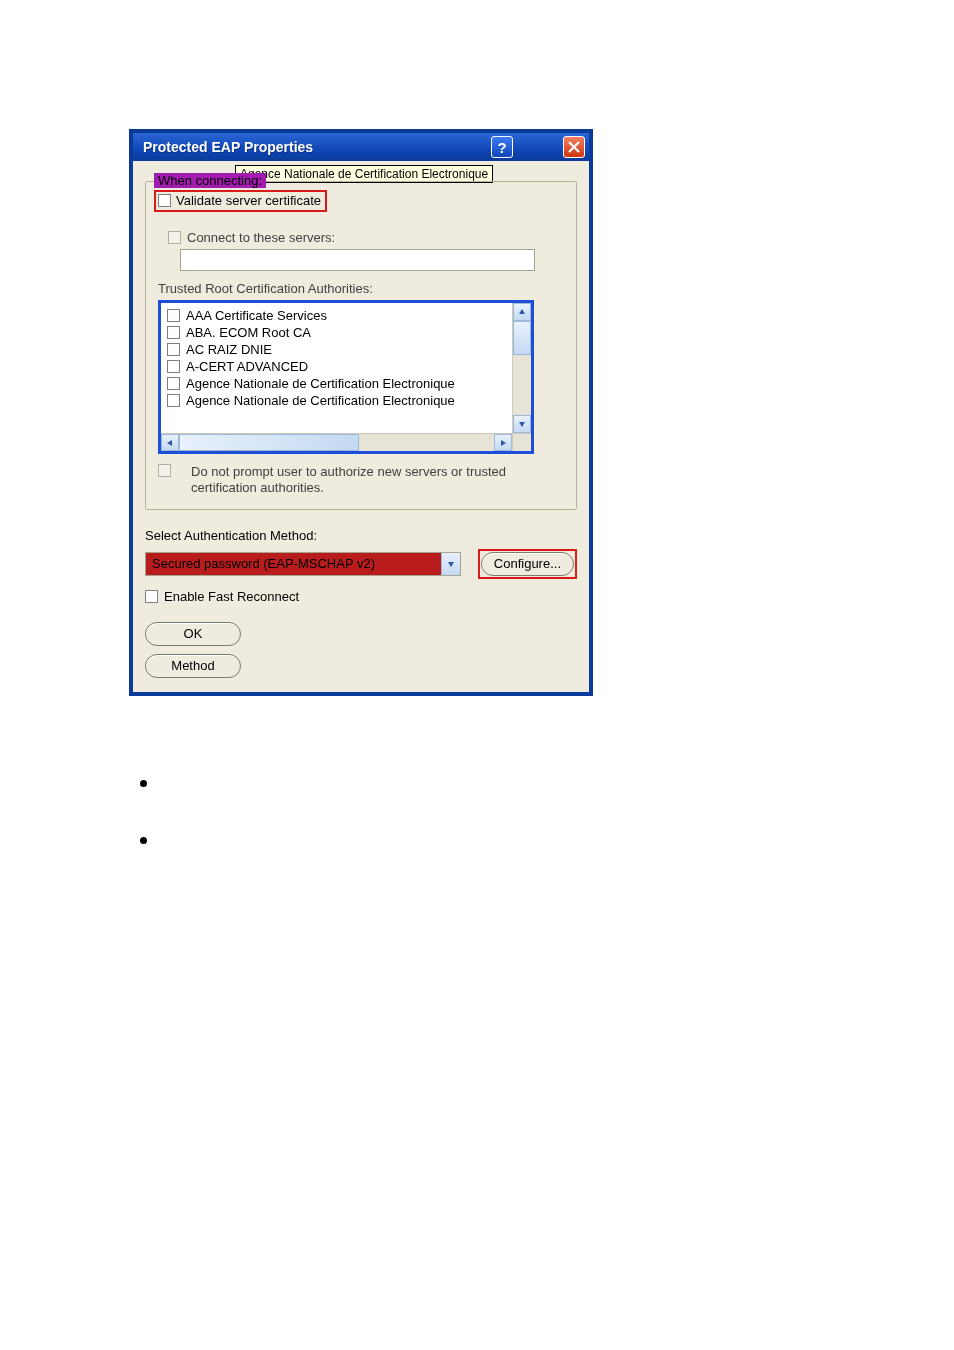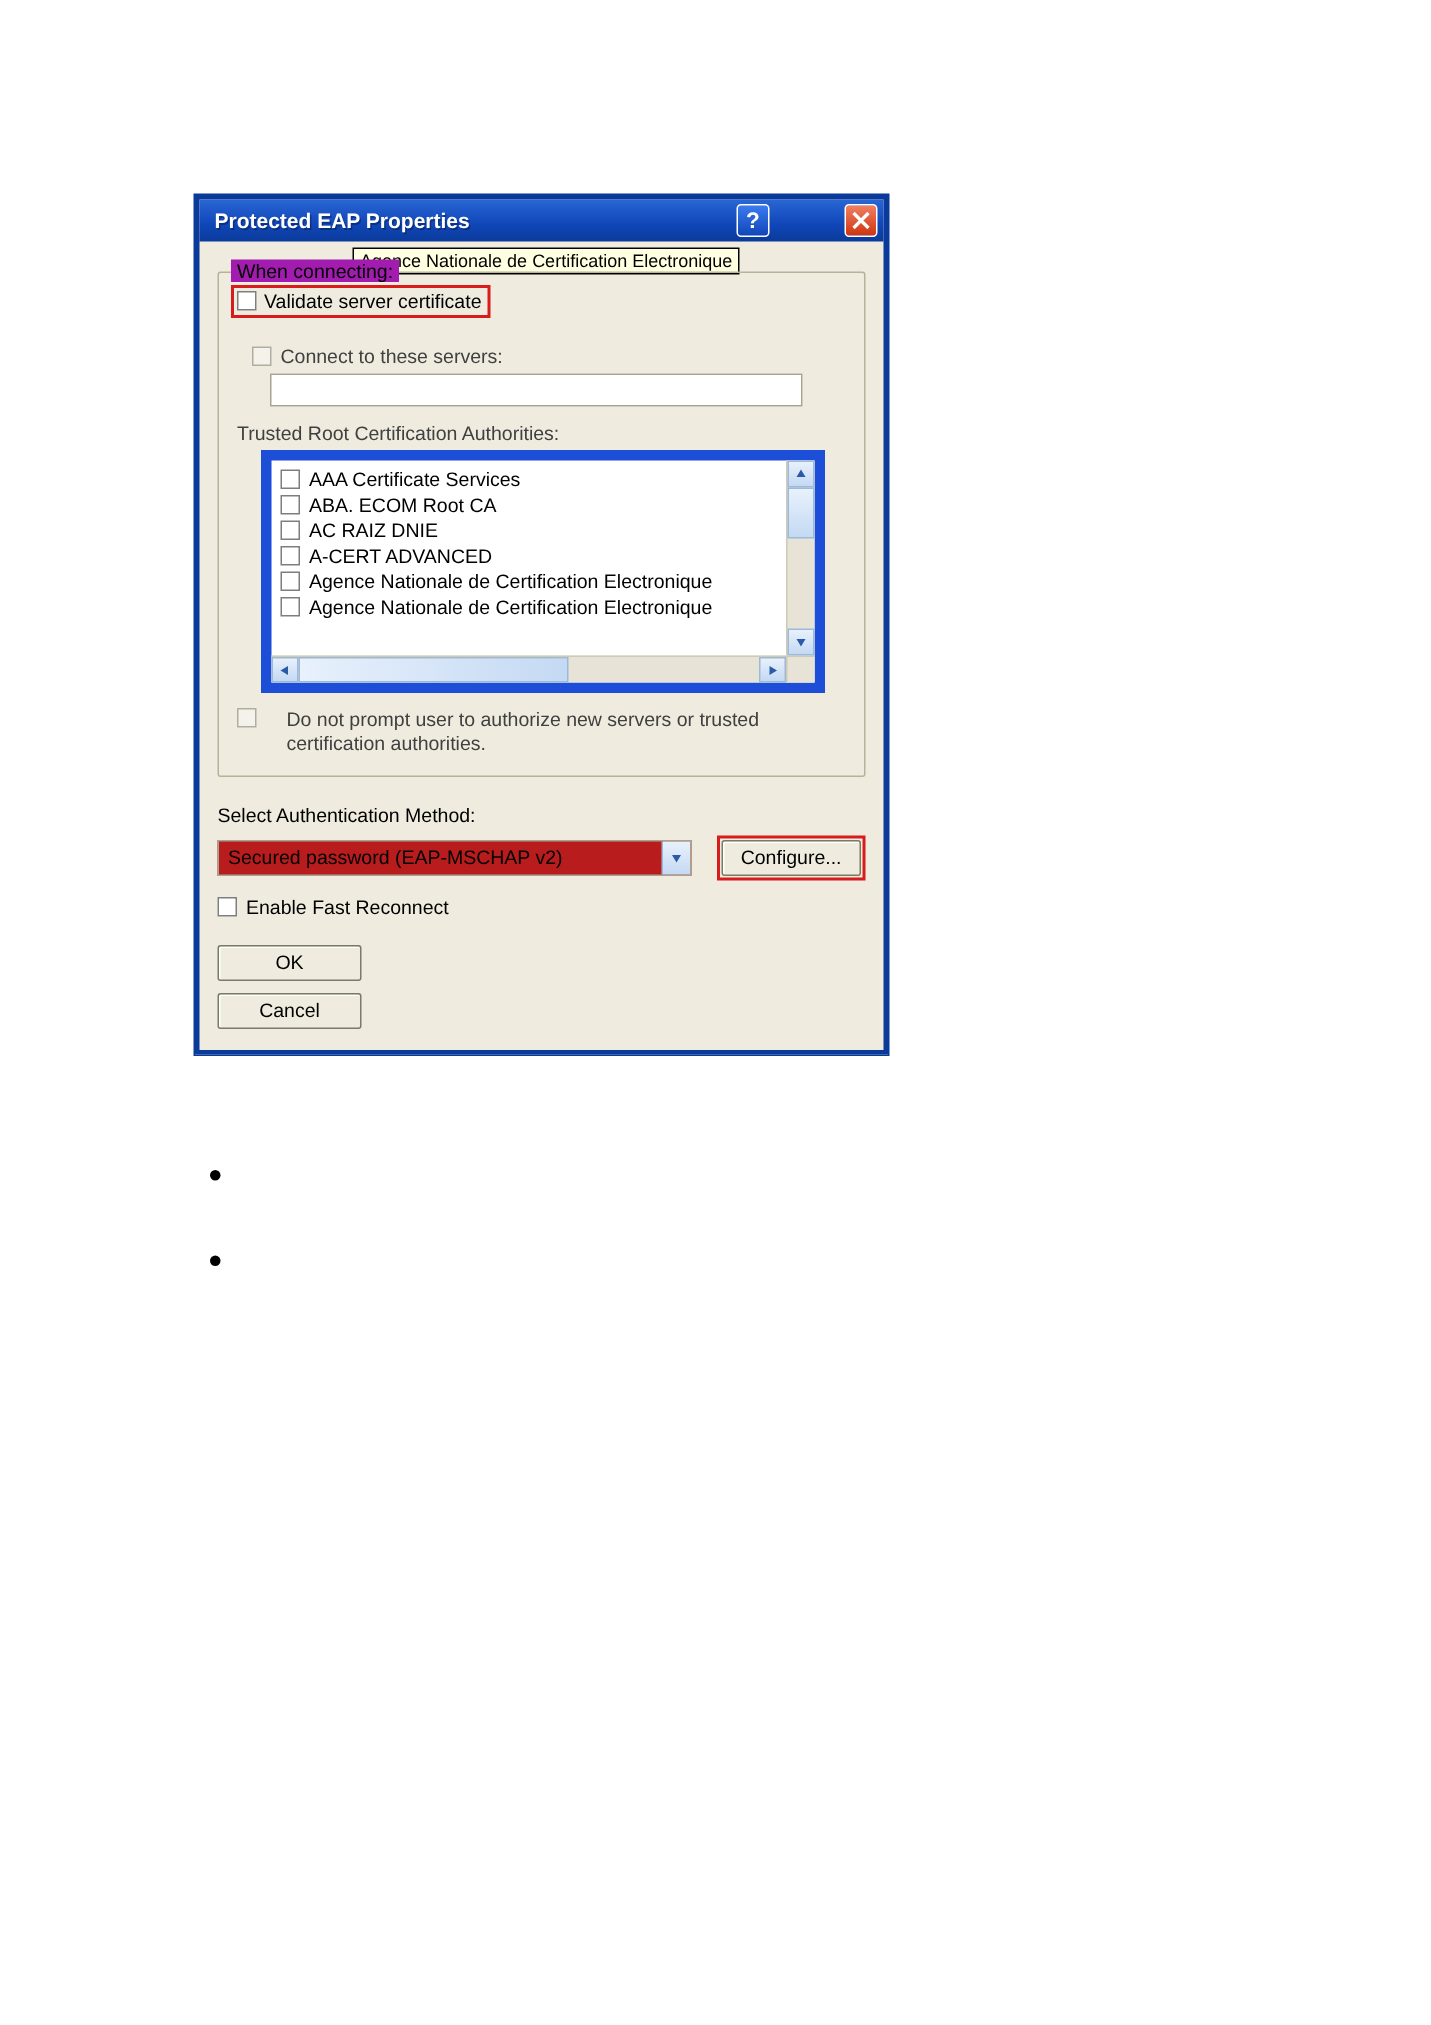--- a/index.html
+++ b/index.html
@@ -113,24 +113,24 @@
     background: #fff;
     margin: 4px 0 10px 22px;
     box-sizing: border-box;
   }
 
   .subheading {
     margin: 6px 0 4px 0;
   }
 
   .ca-list {
-    border: 7px solid #1d4ed8;
+    border: 3px solid #1d4ed8;
     background: #fff;
     width: 376px;
-    margin-left: 16px;
+    margin-left: 0;
     position: relative;
     box-sizing: border-box;
   }
   .ca-items {
     height: 130px;
     overflow: hidden;
     padding: 3px 0 3px 6px;
     box-sizing: border-box;
   }
   .ca-items .row { margin: 2px 0; }
@@ -229,21 +229,21 @@
     background: linear-gradient(to bottom, #e8f1fc, #c4d9f3);
     display: flex;
     align-items: center;
     justify-content: center;
   }
   .btn {
     height: 24px;
     border: 1px solid #7a7a66;
     background: #efebde;
     padding: 0 12px;
-    border-radius: 2px;
+    border-radius: 12px;
     box-sizing: border-box;
     display: inline-flex;
     align-items: center;
     justify-content: center;
     font-size: 13px;
     box-shadow: inset 1px 1px 0 #fff;
   }
   .configure-wrap {
     border: 2px solid #d81c1c;
     padding: 1px;
@@ -416,21 +416,21 @@
       <div class="row" style="margin-top:10px;">
         <span class="cb"></span>
         <span>Enable Fast Reconnect</span>
       </div>
 
       <div class="dialog-actions">
         <span class="btn">
           <span>OK</span>
         </span>
         <span class="btn">
-          <span>Cancel</span>
+          <span>Method</span>
         </span>
       </div>
 
     </div>
 
   </div>
 
   <div class="bullets">
     <div class="b"></div>
     <div class="b"></div>

